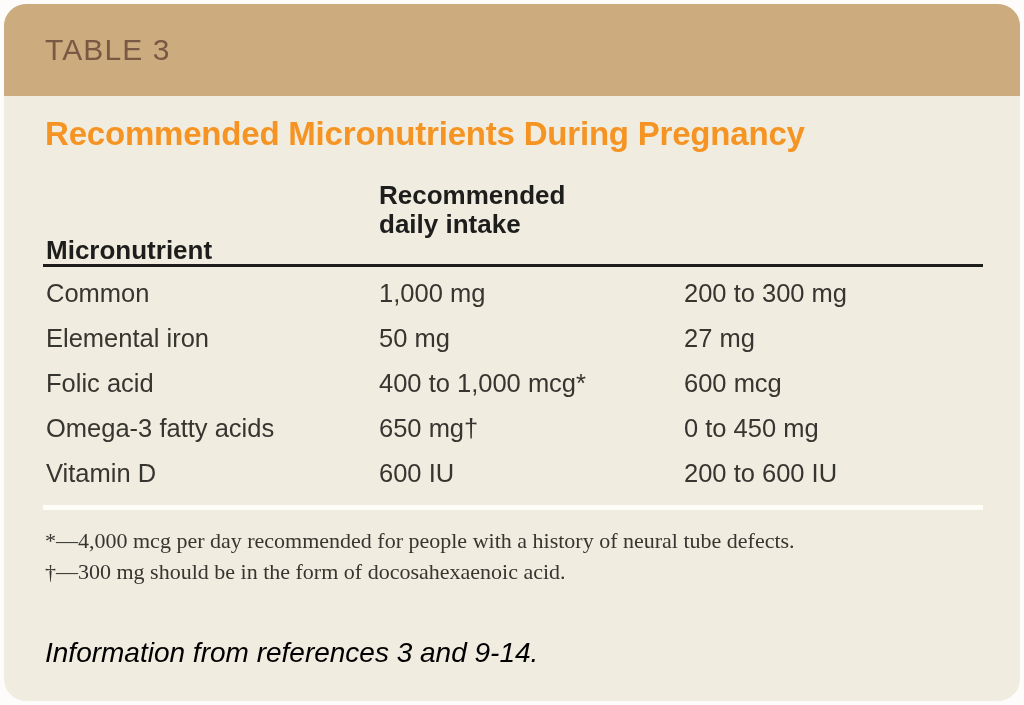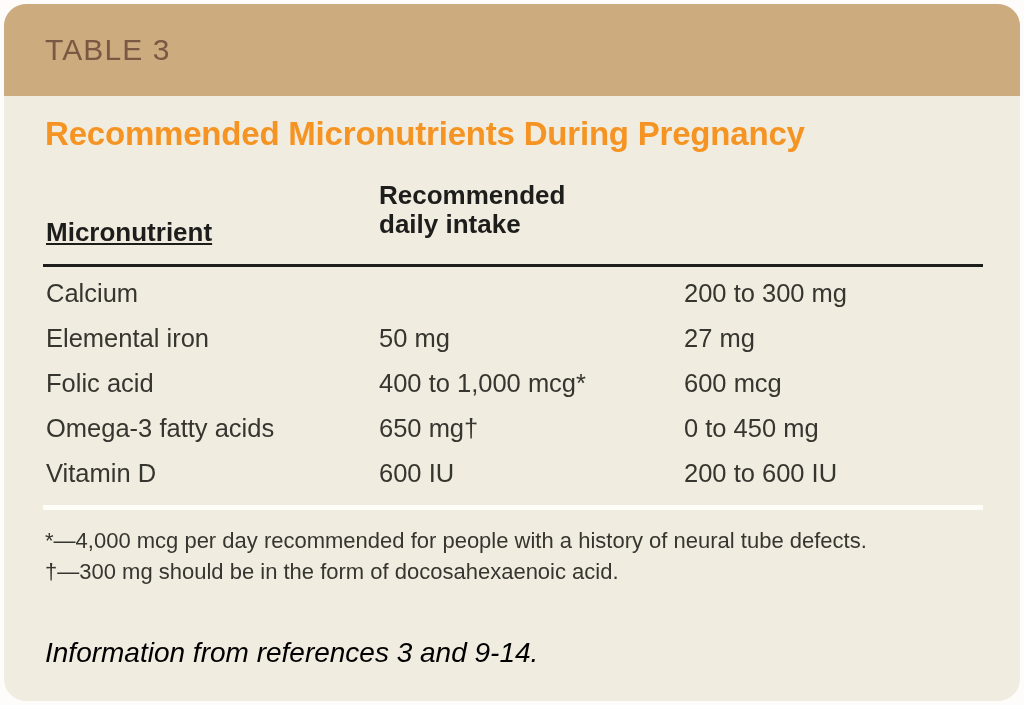--- a/index.html
+++ b/index.html
@@ -59,21 +59,21 @@
 
   
   .col-header {
     position: absolute;
     font-size: 26px;
     font-weight: bold;
     color: #1d1d1b;
     line-height: 29px;
     white-space: pre-line;
   }
-  #col-header-1 { left: 42px;  top: 214px; text-decoration: underline; }
+  #col-header-1 { left: 42px;  top: 232px; }
   #col-header-2 { left: 375px; top: 177px; }
   #col-header-3 { left: 687px; top: 177px; }
 
   #header-rule {
     position: absolute;
     left: 39px;
     top: 260px;
     width: 940px;
     height: 3px;
     background: #1d1d1b;
@@ -110,20 +110,21 @@
     height: 5px;
     background: #fffdf7;
   }
 
   
   #footnotes {
     position: absolute;
     left: 41px;
     top: 521px;
     width: 940px;
+    font-family: Liberation Serif, serif;
   }
   .footnote {
     font-size: 22px;
     color: #37352f;
     line-height: 31px;
     text-align: justify;
     margin: 0;
   }
   #footnote-source {
     position: absolute;
@@ -148,21 +149,22 @@
 
   <div class="col-header" id="col-header-1">Micronutrient</div>
   <div class="col-header" id="col-header-2">Recommended
 daily intake</div>
 
   <div id="header-rule"></div>
 
   <div id="table-body">
 
     <div class="table-row">
-      <div class="cell cell-1">Calcium</div>
+      <div class="cell cell-1">Common</div>
+      <div class="cell cell-2">1,000 mg</div>
       <div class="cell cell-3">200 to 300 mg</div>
     </div>
 
     <div class="table-row">
       <div class="cell cell-1">Elemental iron</div>
       <div class="cell cell-2">50 mg</div>
       <div class="cell cell-3">27 mg</div>
     </div>
 
     <div class="table-row">

